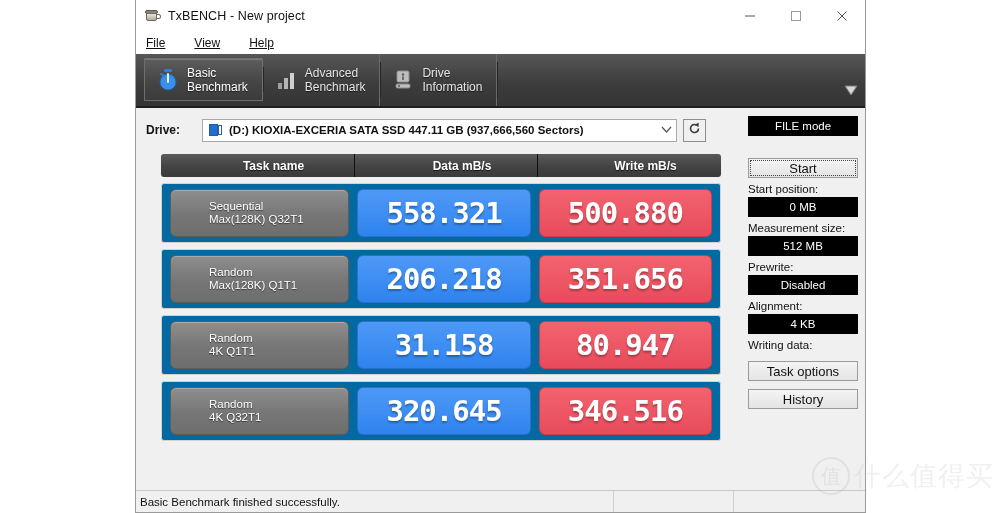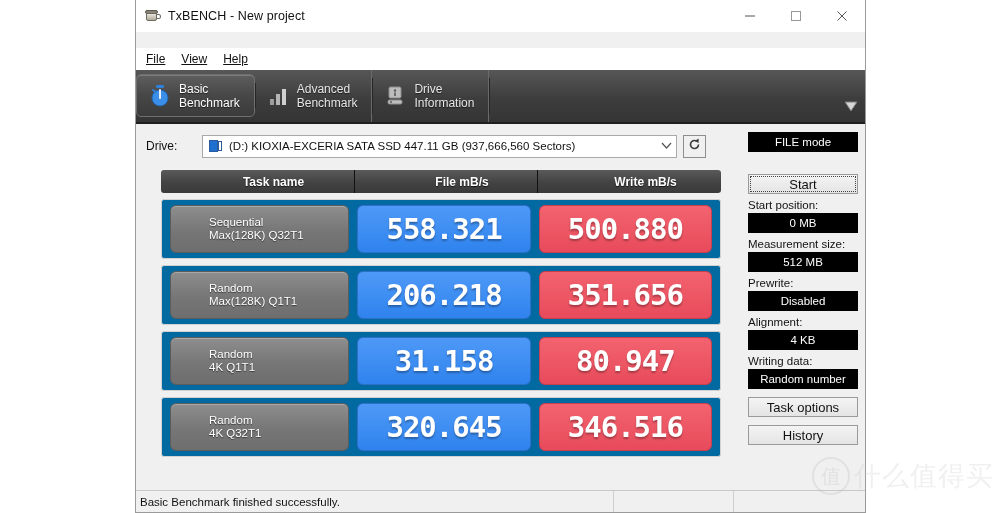--- a/index.html
+++ b/index.html
@@ -46,21 +46,21 @@
 
   .winbtns { position:absolute; right:0; top:0; height:32px; display:flex; }
   .winbtn {
     width:46px; height:32px; display:flex; align-items:center; justify-content:center;
     color:#5a5a5a;
   }
   .winbtn svg { display:block; }
 
   .menubar {
     height: 22px; background:#ffffff; display:flex; align-items:center;
-    padding-left: 10px; gap: 16px; flex: 0 0 22px; margin-top: 16px;
+    padding-left: 10px; gap: 29px; flex: 0 0 22px;
   }
   .menuitem { font-size:12px; color:#111; }
   .menuitem u { text-decoration: underline; }
 
   
   .tabstrip {
     flex: 0 0 54px; height:54px;
     background: linear-gradient(#575757, #3d3d3d 55%, #343434);
     display:flex; align-items:stretch; position:relative;
     border-bottom: 2px solid #1f1f1f;
@@ -69,41 +69,41 @@
     display:flex; align-items:center; gap:8px;
     padding: 0 14px 0 12px; position:relative;
     border-right: 1px solid #6a6a6a;
   }
   .tab:before {
     content:""; position:absolute; right:-2px; top:8px; bottom:8px; width:1px;
     background:#262626;
   }
   .tab.active {
     background: linear-gradient(#5e5e5e, #474747 50%, #3b3b3b);
-    border: 1px solid #6f6f6f; border-radius: 5px;
-    margin: 4px 0 5px 0; 
+    border: 1px solid #6f6f6f; border-radius: 0;
+    margin: 4px 0 5px 8px; 
     box-shadow: inset 0 1px 0 rgba(255,255,255,.18);
   }
   .tab-label {
     font-size: 12px; line-height: 14px; color:#e6e6e6;
     white-space: pre-line; text-shadow: 0 1px 1px rgba(0,0,0,.6);
   }
   .tab.active .tab-label { color:#ffffff; }
   .tab-ico { width:22px; height:24px; flex:0 0 22px; position:relative; }
   .tabmore {
     margin-left:auto; width:28px; display:flex; align-items:flex-end; justify-content:center;
     padding-bottom: 10px;
   }
 
   
   .content { flex:1; position:relative; background:#f0f0f0; }
 
   .driverow {
     position:absolute; left:10px; top:9px; right:10px; height:26px;
-    display:flex; align-items:center;
+    display:flex; align-items:center;font-weight:bold;
   }
   .drive-label { font-size:12px; color:#111; width:56px; }
   .combo {
     flex: 0 0 475px; height:23px; background:#fff; border:1px solid #a9a9a9;
     display:flex; align-items:center; padding: 0 4px 0 6px; position:relative;
   }
   .drive-glyph { width:14px; height:12px; position:relative; margin-right:6px; flex:0 0 14px;}
   .drive-glyph .a{position:absolute;left:0;top:0;width:9px;height:12px;background:#1f6fd0;border:1px solid #2a5c9c;}
   .drive-glyph .b{position:absolute;left:9px;top:1px;width:4px;height:10px;background:#fff;border:1px solid #2a5c9c;}
   .combo-text { font-size:11.5px; color:#111; white-space:nowrap; overflow:hidden; }
@@ -310,21 +310,21 @@
               <path d="M11.5 7.5 a4 4 0 1 1 -2.2 -3.6" fill="none" stroke="#3a3a3a" stroke-width="1.6"></path>
               <polygon points="11.6,1.6 11.6,6 7.6,4" fill="#3a3a3a"></polygon>
             </svg>
           </span>
         </div>
       </div>
 
       <div class="bench">
         <div class="thead">
           <div class="th c1">Task name</div>
-          <div class="th c2">File mB/s</div>
+          <div class="th c2">Data mB/s</div>
           <div class="th c3">Write mB/s</div>
         </div>
 
         <div class="brow">
           <div class="task">
             <div class="task-l1">Sequential</div>
             <div class="task-l2">Max(128K) Q32T1</div>
           </div>
           <div class="val read">558.321</div>
           <div class="val write">500.880</div>
@@ -365,21 +365,20 @@
         <div class="greybtn focus">Start</div>
         <div class="rlabel">Start position:</div>
         <div class="blackbtn">0 MB</div>
         <div class="rlabel">Measurement size:</div>
         <div class="blackbtn">512 MB</div>
         <div class="rlabel">Prewrite:</div>
         <div class="blackbtn">Disabled</div>
         <div class="rlabel">Alignment:</div>
         <div class="blackbtn">4 KB</div>
         <div class="rlabel">Writing data:</div>
-        <div class="blackbtn">Random number</div>
         <div class="rgap" style="height:8px"></div>
         <div class="greybtn">Task options</div>
         <div class="rgap" style="height:8px"></div>
         <div class="greybtn">History</div>
       </div>
 
       <div class="statusbar">
         <div class="sb1">Basic Benchmark finished successfully.</div>
         <div class="sb2"></div>
         <div class="sb3"></div>

